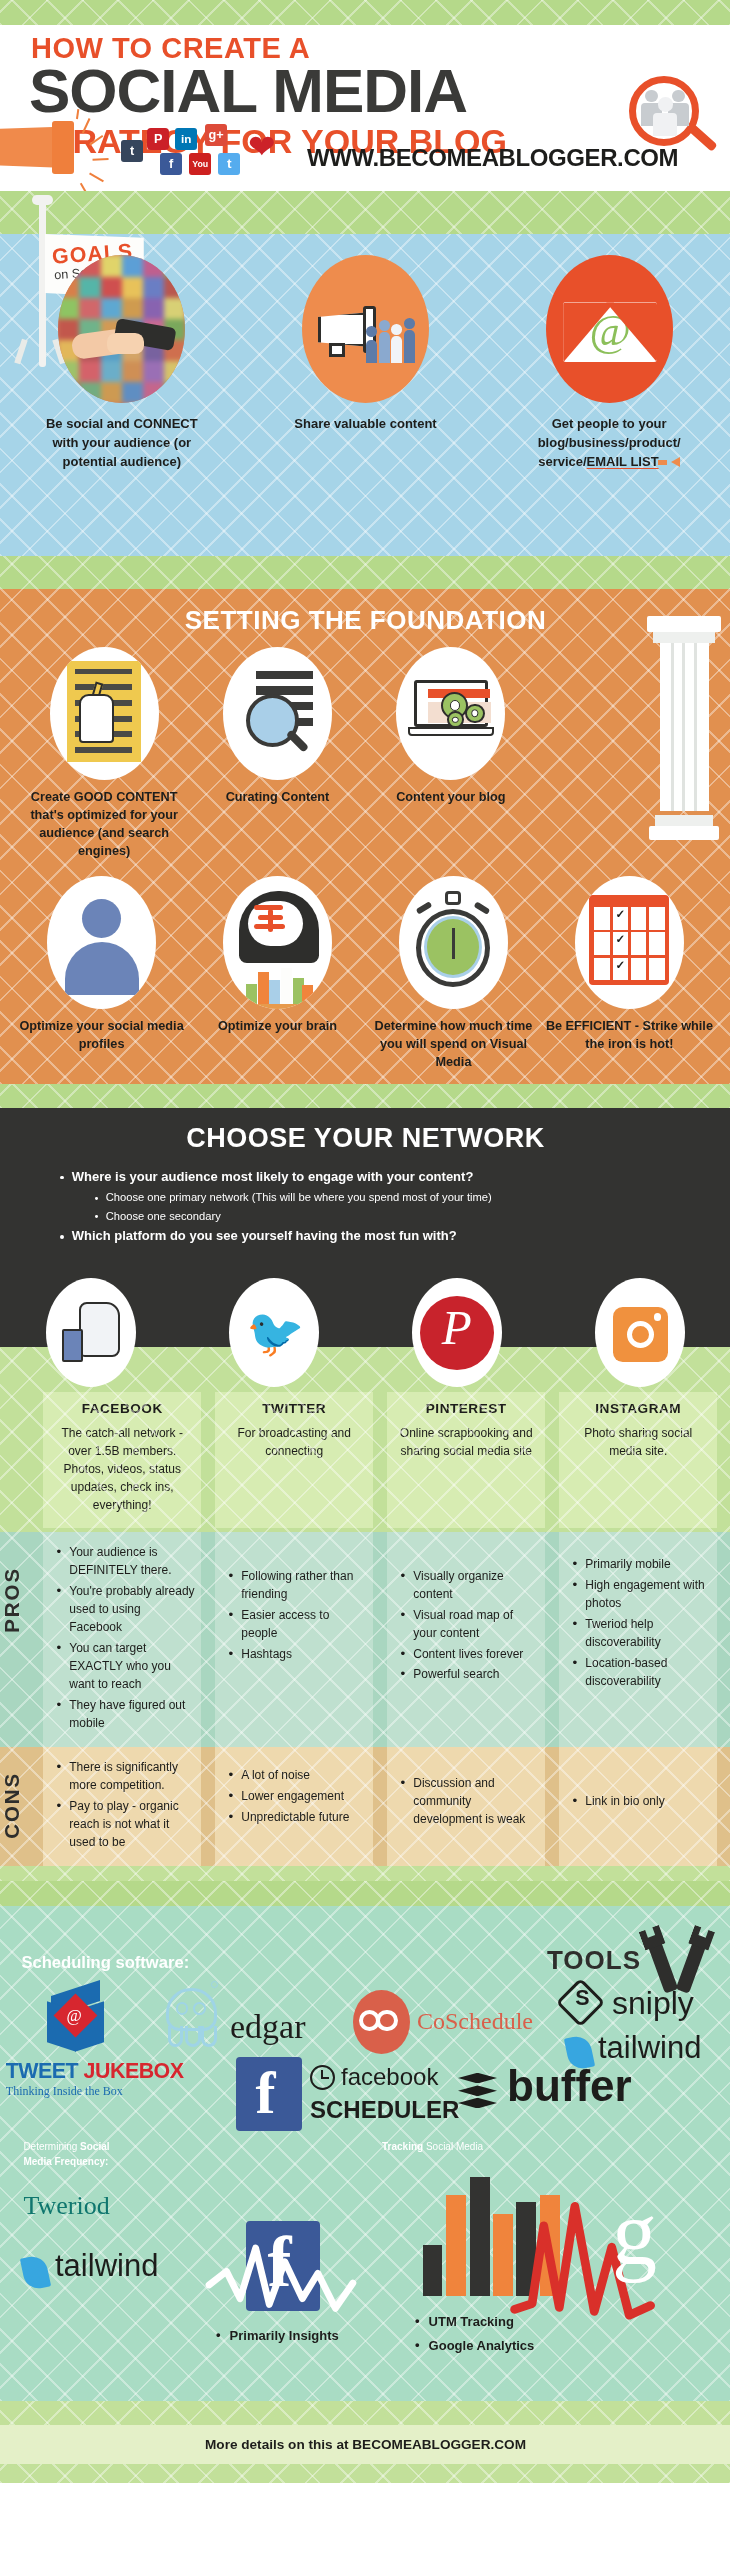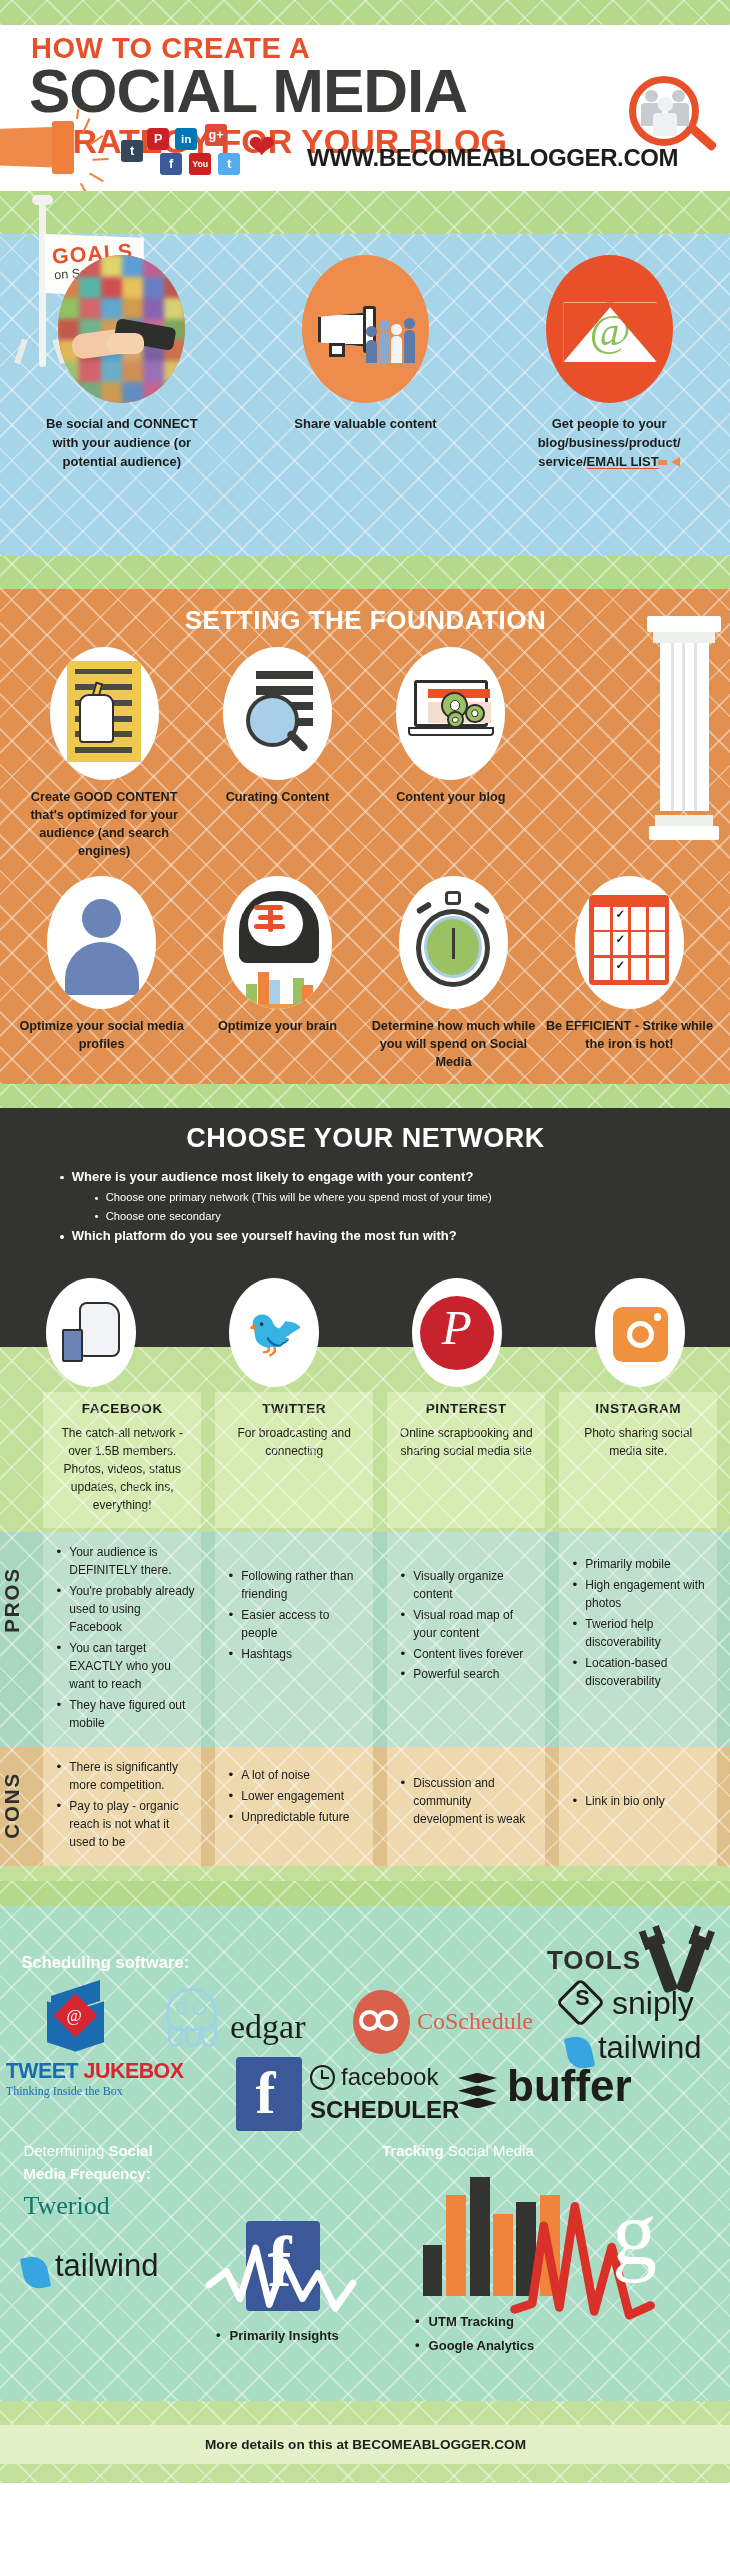--- a/index.html
+++ b/index.html
@@ -291,21 +291,21 @@
 
   .buffer-ic{ position:relative; width:39px; height:41px;}
   .buffer-ic i{ position:absolute; left:0; width:39px; height:10.7px; background:#1d1d1b; transform:skewX(0deg);
     clip-path: polygon(50% 0, 100% 50%, 50% 100%, 0 50%);}
 
   .sniply-ic{ width:35px; height:35px; border:3.9px solid #1d1d1b; transform:rotate(45deg); border-radius:5.8px; position:relative;}
   .sniply-ic::after{ content:"S"; position:absolute; left:5.8px; top:-1.9px; transform:rotate(-45deg); font-size:21.4px; font-weight:bold; color:#1d1d1b;}
 
   .tw-feather{ width:25px; height:33px; background:#37a6e0; border-radius:1.9px 15.6px 1.9px 15.6px; transform:rotate(-12deg);}
 
-  .freq-title, .track-title{ color:#fff; font-size:15px; line-height:1.55; }
+  .freq-title, .track-title{ color:#fff; font-size:10px; line-height:1.55; }
   .freq-title b, .track-title b{ font-weight:bold;}
 
   .tweriod{ color:#0f766e; font-size:26px; font-family:"Liberation Serif", serif; }
 
   .fbins{ position:relative; width:156px; height:105px;}
   .fbins .sq{ position:absolute; left:45px; top:5.8px; width:74px; height:90px; background:#3b5998; border-radius:3.9px;}
   .fbins .sq span{ position:absolute; left:21.4px; top:5.8px; color:#fff; font-size:72px; font-weight:bold; font-family:"Liberation Serif", serif; line-height:1;}
 
   .trackchart{ position:relative; width:244px; height:117px;}
   .tbar{ position:absolute; bottom:13.6px;}
@@ -579,21 +579,21 @@
         <div class="f-oval">
           <div class="ic-sw">
             <div class="arm" style="left:3.9px;transform:rotate(-32deg);"></div>
             <div class="arm" style="left:62px;transform:rotate(32deg);"></div>
             <div class="btn"></div>
             <div class="o"></div>
               <div class="i"></div>
               <div class="nd"></div>
           </div>
         </div>
-        <div class="f-cap">Determine how much while you will spend on Social Media</div>
+        <div class="f-cap">Determine how much time you will spend on Visual Media</div>
       </div>
       <div class="f-col">
         <div class="f-oval">
           <div class="ic-cal">
             <div class="grid">
               <div class="cell"></div>
                 <div class="cell">
                   <span class="chk">✓</span>
                 </div>
                 <div class="cell"></div>

